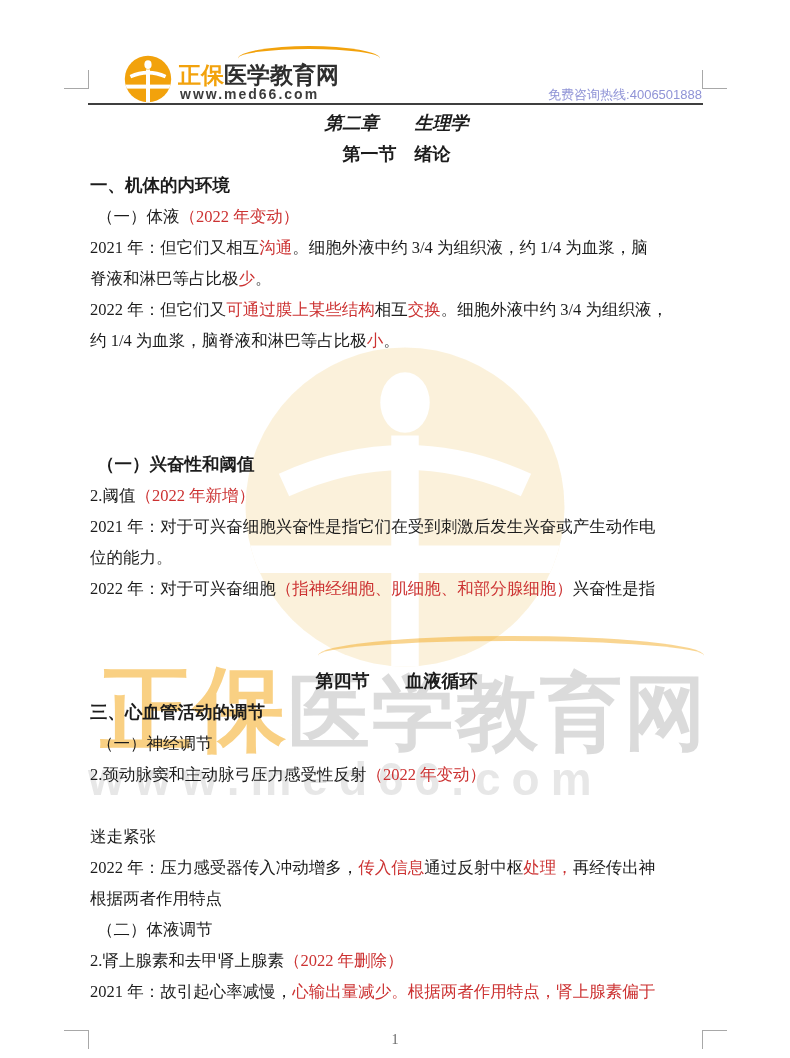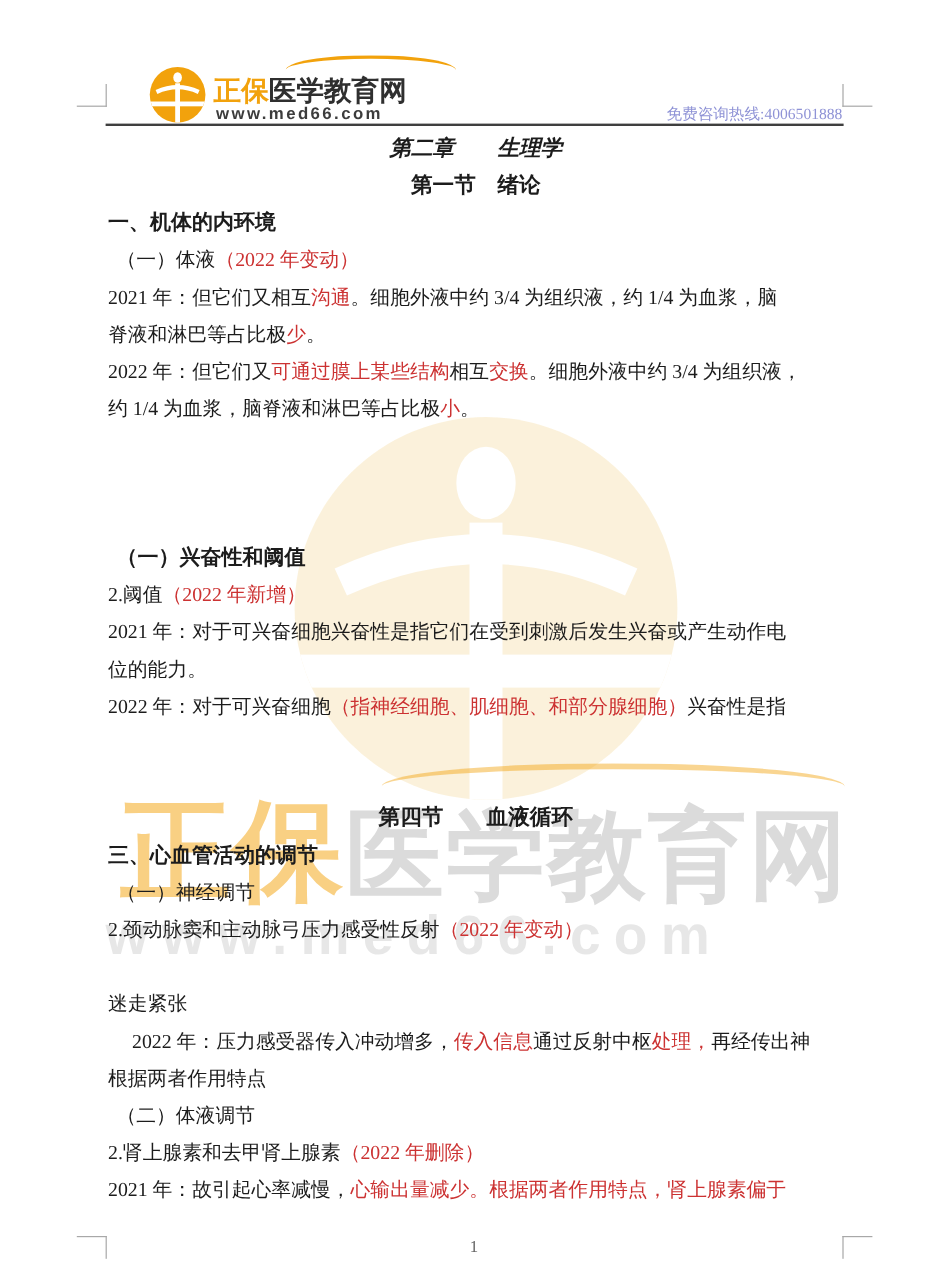--- a/index.html
+++ b/index.html
@@ -21,21 +21,21 @@
   .brand-line{position:absolute;left:178px;top:60px;z-index:2;white-space:nowrap;
               font-family:"Liberation Sans","DejaVu Sans",sans-serif;font-weight:bold;font-size:23px;}
   .brand-line .hl{color:#F2A20C;}
   .brand-line .rest{color:#2f2f2f;}
   .brand-arc{position:absolute;left:238px;top:46px;width:142px;height:22px;z-index:1;
              border-top:3px solid #F2A20C;border-radius:50%;}
   .site-url{position:absolute;left:180px;top:86px;z-index:2;white-space:nowrap;
             font-family:"Liberation Sans","DejaVu Sans",sans-serif;font-weight:bold;
             font-size:14px;letter-spacing:2px;color:#3c3c3c;}
   .hotline{position:absolute;right:88px;top:86px;z-index:2;font-size:13px;
-           font-family:Liberation Serif, serif;color:#8f93d6;}
+           font-family:Liberation Sans, sans-serif;color:#8f93d6;}
   .divider{position:absolute;left:88px;top:103px;width:615px;height:2px;background:#3f3f3f;z-index:2;}
   
   .mark{position:absolute;width:24px;height:18px;z-index:2;}
   .mark.tl{left:64px;top:70px;border-bottom:1px solid #a8a8a8;border-right:1px solid #a8a8a8;}
   .mark.tr{left:702px;top:70px;border-bottom:1px solid #a8a8a8;border-left:1px solid #a8a8a8;}
   .mark.bl{left:64px;top:1030px;border-top:1px solid #a8a8a8;border-right:1px solid #a8a8a8;}
   .mark.br{left:702px;top:1030px;border-top:1px solid #a8a8a8;border-left:1px solid #a8a8a8;}
   
   .doc{position:absolute;left:0;top:0;width:790px;height:1058px;z-index:1;}
   .line{position:absolute;left:90px;width:613px;height:31px;line-height:31px;
@@ -115,21 +115,21 @@
       <div class="line body" style="top: 480px;"><span>2.阈值</span><span class="red">（2022 年新增）</span></div>
       <div class="line body" style="top: 511px;"><span>2021 年：对于可兴奋细胞兴奋性是指它们在受到刺激后发生兴奋或产生动作电</span></div>
       <div class="line body" style="top: 542px;"><span>位的能力。</span></div>
       <div class="line body" style="top: 573px;"><span>2022 年：对于可兴奋细胞</span><span class="red">（指神经细胞、肌细胞、和部分腺细胞）</span><span>兴奋性是指</span></div>
       <div class="line blank" style="top: 635px;"></div>
       <div class="line title" style="top: 666px;"><span>第四节　　血液循环</span></div>
       <div class="line h1" style="top: 697px;"><span>三、心血管活动的调节</span></div>
       <div class="line sub" style="top: 728px;"><span>（一）神经调节</span></div>
       <div class="line body" style="top: 759px;"><span>2.颈动脉窦和主动脉弓压力感受性反射</span><span class="red">（2022 年变动）</span></div>
       <div class="line body" style="top: 821px;"><span>迷走紧张</span></div>
-      <div class="line body" style="top: 852px; margin-left: 20px;"><span>2022 年：压力感受器传入冲动增多，</span><span class="red">传入信息</span><span>通过反射中枢</span><span class="red">处理，</span><span>再经传出神</span></div>
+      <div class="line body" style="top: 852px;"><span>2022 年：压力感受器传入冲动增多，</span><span class="red">传入信息</span><span>通过反射中枢</span><span class="red">处理，</span><span>再经传出神</span></div>
       <div class="line body" style="top: 883px;"><span>根据两者作用特点</span></div>
       <div class="line sub" style="top: 914px;"><span>（二）体液调节</span></div>
       <div class="line body" style="top: 945px;"><span>2.肾上腺素和去甲肾上腺素</span><span class="red">（2022 年删除）</span></div>
       <div class="line body" style="top: 976px;"><span>2021 年：故引起心率减慢，</span><span class="red">心输出量减少。根据两者作用特点，肾上腺素偏于</span></div>
     </div>
 
   <div class="pageno">1</div>
 </div>
 
 </body></html>

